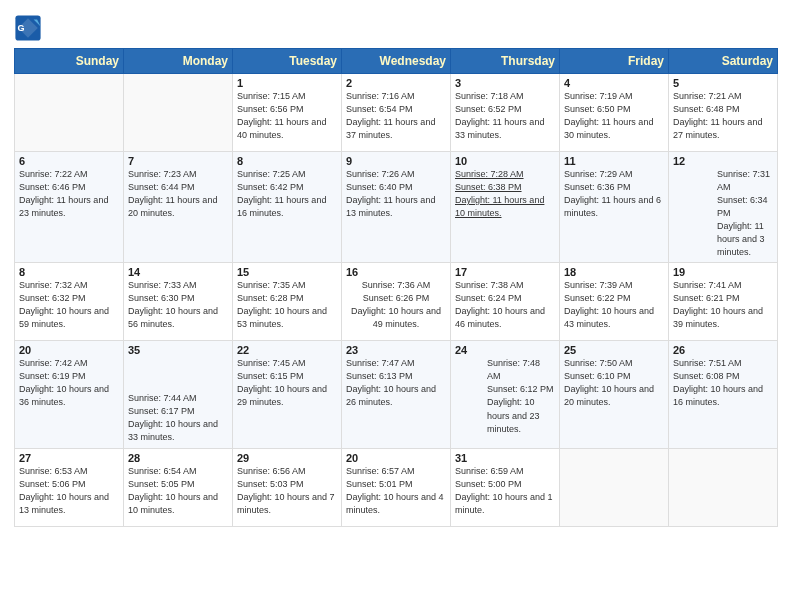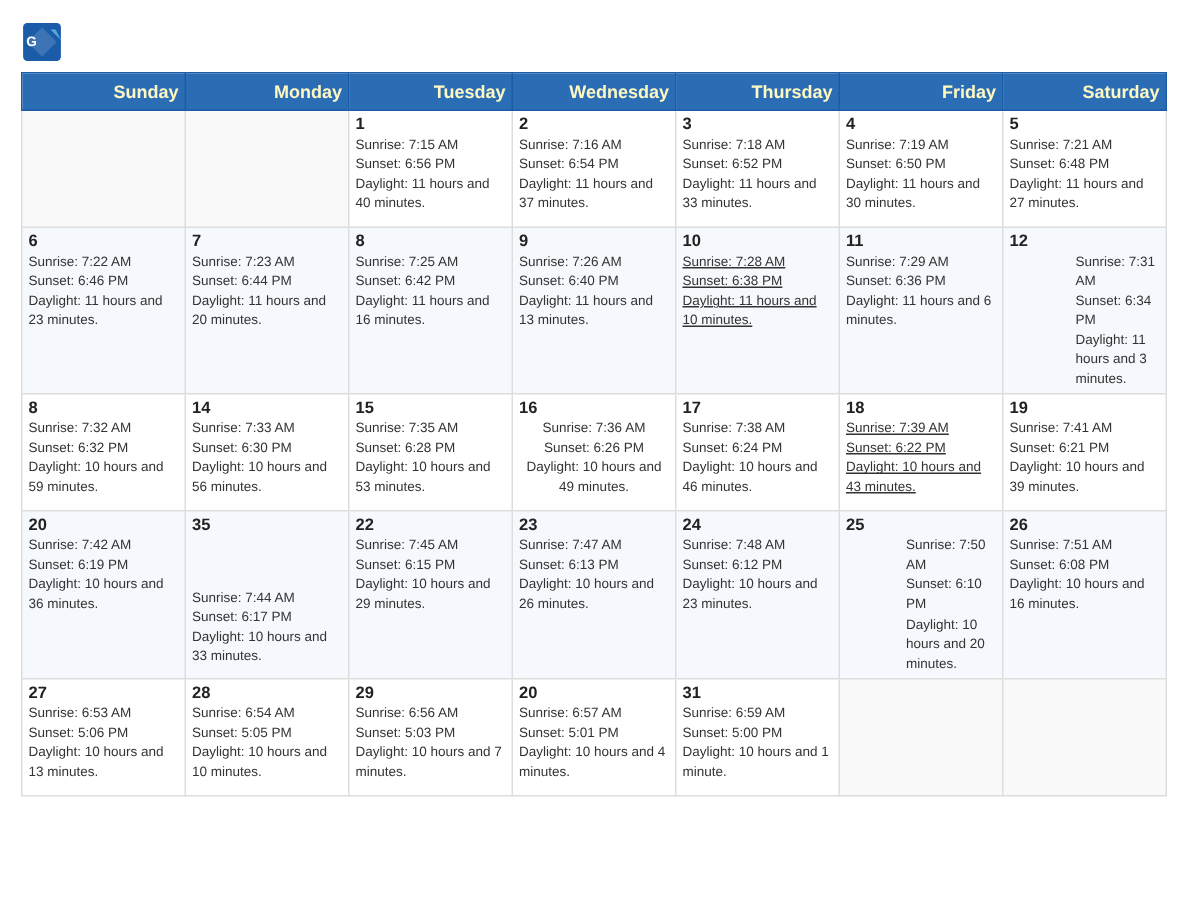--- a/index.html
+++ b/index.html
@@ -230,21 +230,21 @@
 Daylight: 10 hours and 49 minutes.</div>
           </td>
           <td>
             <span class="day-number">17</span>
             <div class="day-detail" style="white-space: pre-line;">Sunrise: 7:38 AM
 Sunset: 6:24 PM
 Daylight: 10 hours and 46 minutes.</div>
           </td>
           <td>
             <span class="day-number">18</span>
-            <div class="day-detail" style="white-space: pre-line; text-decoration: underline;">Sunrise: 7:39 AM
+            <div class="day-detail" style="white-space: pre-line;">Sunrise: 7:39 AM
 Sunset: 6:22 PM
 Daylight: 10 hours and 43 minutes.</div>
           </td>
           <td>
             <span class="day-number">19</span>
             <div class="day-detail" style="white-space: pre-line;">Sunrise: 7:41 AM
 Sunset: 6:21 PM
 Daylight: 10 hours and 39 minutes.</div>
           </td>
         </tr>
@@ -268,27 +268,27 @@
 Daylight: 10 hours and 29 minutes.</div>
           </td>
           <td>
             <span class="day-number">23</span>
             <div class="day-detail" style="white-space: pre-line;">Sunrise: 7:47 AM
 Sunset: 6:13 PM
 Daylight: 10 hours and 26 minutes.</div>
           </td>
           <td>
             <span class="day-number">24</span>
-            <div class="day-detail" style="white-space: pre-line;">Sunrise: 7:48 AM
+            <div class="day-detail" style="white-space: pre-line; margin-left: 32px;">Sunrise: 7:48 AM
 Sunset: 6:12 PM
 Daylight: 10 hours and 23 minutes.</div>
           </td>
           <td>
             <span class="day-number">25</span>
-            <div class="day-detail" style="white-space: pre-line; margin-left: 40px;">Sunrise: 7:50 AM
+            <div class="day-detail" style="white-space: pre-line;">Sunrise: 7:50 AM
 Sunset: 6:10 PM
 Daylight: 10 hours and 20 minutes.</div>
           </td>
           <td>
             <span class="day-number">26</span>
             <div class="day-detail" style="white-space: pre-line;">Sunrise: 7:51 AM
 Sunset: 6:08 PM
 Daylight: 10 hours and 16 minutes.</div>
           </td>
         </tr>

